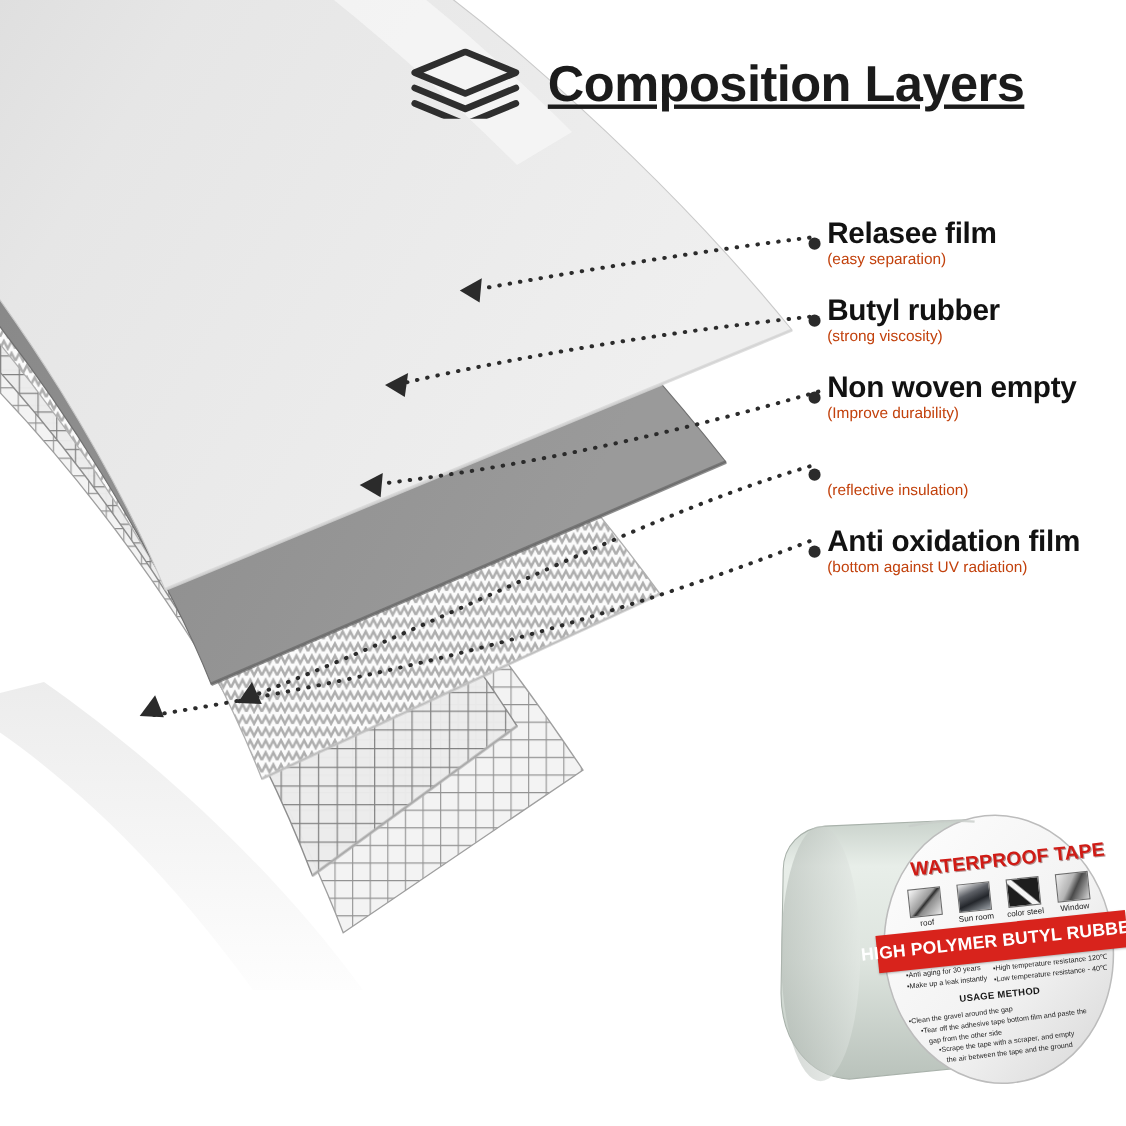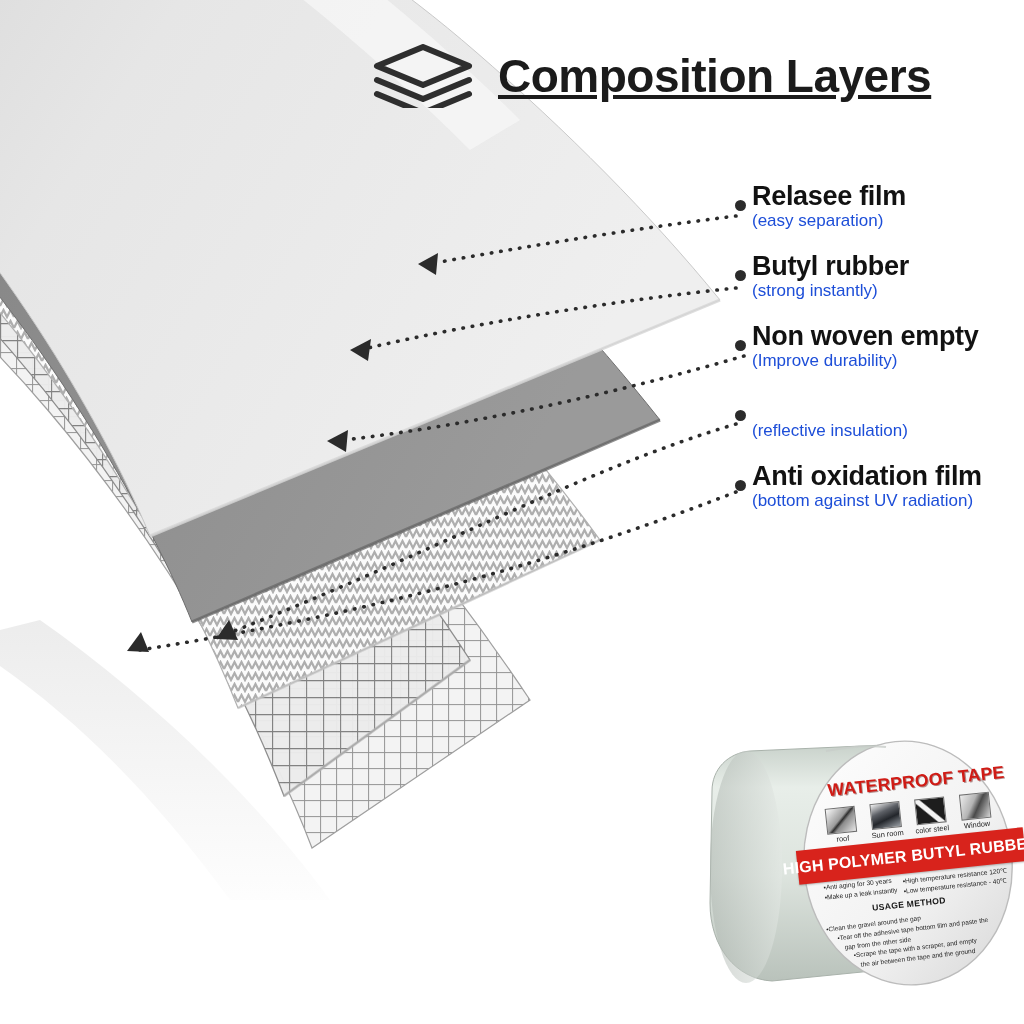--- a/index.html
+++ b/index.html
@@ -43,21 +43,21 @@
     letter-spacing: -0.5px;
     white-space: nowrap;
     line-height: 1;
     text-decoration: underline;
   }
 
   
   .labels {
     position: absolute;
     left: 735px;
-    top: 176px;
+    top: 192px;
     width: 290px;
   }
   .label-row {
     position: relative;
     height: 70px;
   }
   .label-dot {
     position: absolute;
     left: 0px;
     top: 24px;
@@ -74,23 +74,23 @@
     font-weight: bold;
     color: #121212;
     white-space: nowrap;
     letter-spacing: -0.3px;
     line-height: 1.05;
   }
   .label-sub {
     position: absolute;
     left: 17px;
     top: 36px;
-    font-size: 17px;
+    font-size: 14px;
     font-weight: normal;
-    color: #1d4ed8;
+    color: #c2410c;
     white-space: nowrap;
     line-height: 1.05;
   }
 
   
   .roll {
     position: absolute;
     left: 676px;
     top: 735px;
     width: 348px;
@@ -338,21 +338,21 @@
 
     <div class="label-row">
       <span class="label-dot"></span>
       <span class="label-title">Relasee film</span>
       <span class="label-sub">(easy separation)</span>
     </div>
 
     <div class="label-row">
       <span class="label-dot"></span>
       <span class="label-title">Butyl rubber</span>
-      <span class="label-sub">(strong instantly)</span>
+      <span class="label-sub">(strong viscosity)</span>
     </div>
 
     <div class="label-row">
       <span class="label-dot"></span>
       <span class="label-title">Non woven empty</span>
       <span class="label-sub">(Improve durability)</span>
     </div>
 
     <div class="label-row">
       <span class="label-dot"></span>

